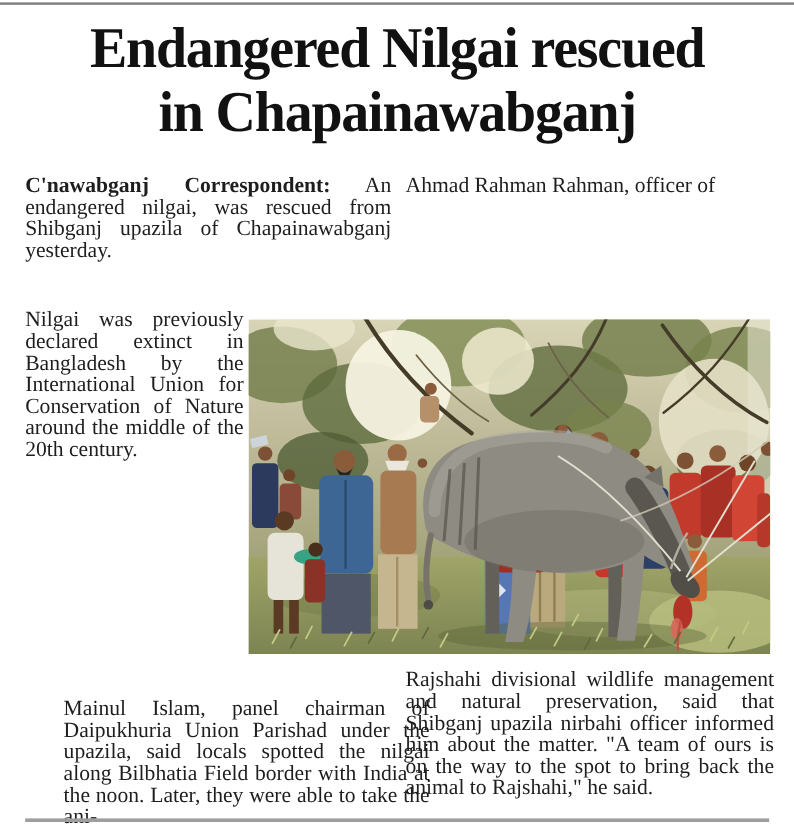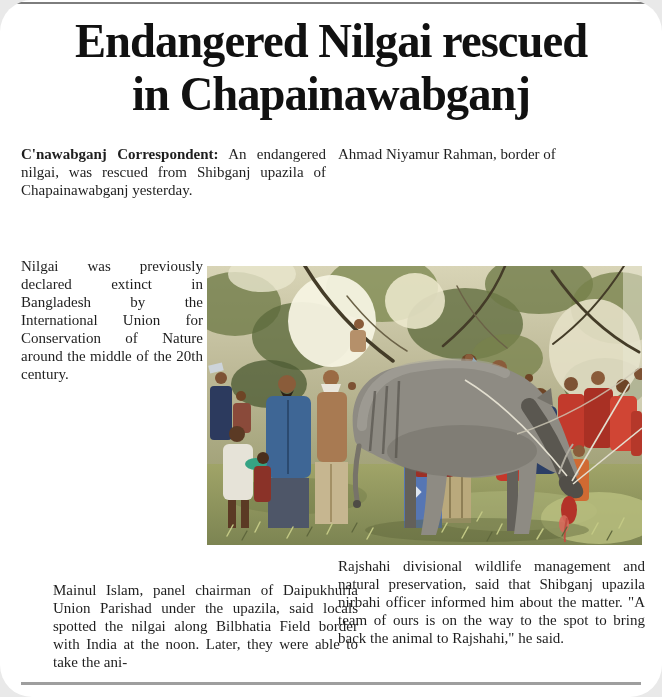--- a/index.html
+++ b/index.html
@@ -7,42 +7,41 @@
     background:#e9e9e9;
     font-family:"Liberation Serif","DejaVu Serif",serif;
   }
   .page{
     position:relative;
     width:662px;height:697px;
     margin:0 auto;
     background:var(--paper,#ffffff);
     color:var(--ink,#1c1c1c);
     overflow:hidden;
-    border-radius:32px;
   }
   .rule-top{
     position:absolute;left:0;top:2px;width:662px;height:2px;
     background:var(--rule_top,#7d7d7d);
   }
   .rule-bottom{
     position:absolute;left:21px;top:682px;width:620px;height:3px;
     background:var(--rule_bottom,#9e9e9e);
   }
   .headline{
     position:absolute;left:0;top:14px;width:662px;
     text-align:center;
     font-weight:700;
     font-size:48px;line-height:53px;
     letter-spacing:-1px;
     transform:scaleX(.97);
     color:#111;
   }
   .body-text{
     position:absolute;
-    font-size:15px;line-height:18px;
+    font-size:18px;line-height:18px;
     text-align:justify;
     color:#1e1e1e;
   }
   .body-text p{margin:0;}
   .byline{font-weight:700;}
   .col-left-top   {left:21px; top:145px; width:305px;}
   .col-left-narrow{left:21px; top:257px; width:182px;}
   .col-left-bottom{left:21px; top:581px; width:305px;margin-left:32px;}
   .col-right-top  {left:338px;top:145px; width:307px;}
   .col-right-bottom{left:338px;top:557px;width:307px;}
@@ -70,21 +69,21 @@
 
   <div class="body-text col-left-narrow">
     <p>Nilgai was previously declared extinct in Bangladesh by the International Union for Conservation of Nature around the middle of the 20th century.</p>
   </div>
 
   <div class="body-text col-left-bottom">
     <p>Mainul Islam, panel chairman of Daipukhuria Union Parishad under the upazila, said locals spotted the nilgai along Bilbhatia Field border with India at the noon. Later, they were able to take the ani-</p>
   </div>
 
   <div class="body-text col-right-top">
-    <p>Ahmad Niyamur Rahman, border of</p>
+    <p>Ahmad Rahman Rahman, officer of</p>
   </div>
 
   <div class="body-text col-right-bottom">
     <p>Rajshahi divisional wildlife management and natural preservation, said that Shibganj upazila nirbahi officer informed him about the matter. "A team of ours is on the way to the spot to bring back the animal to Rajshahi," he said.</p>
   </div>
 
   <div class="photo" role="img" aria-label="Crowd of villagers under trees gathered around a large grey rescued nilgai tied with ropes, grazing ground in foreground">
     <svg viewBox="0 0 435 279" preserveAspectRatio="none">
       <defs>
         <linearGradient id="bgG" x1="0" y1="0" x2="0" y2="1">

